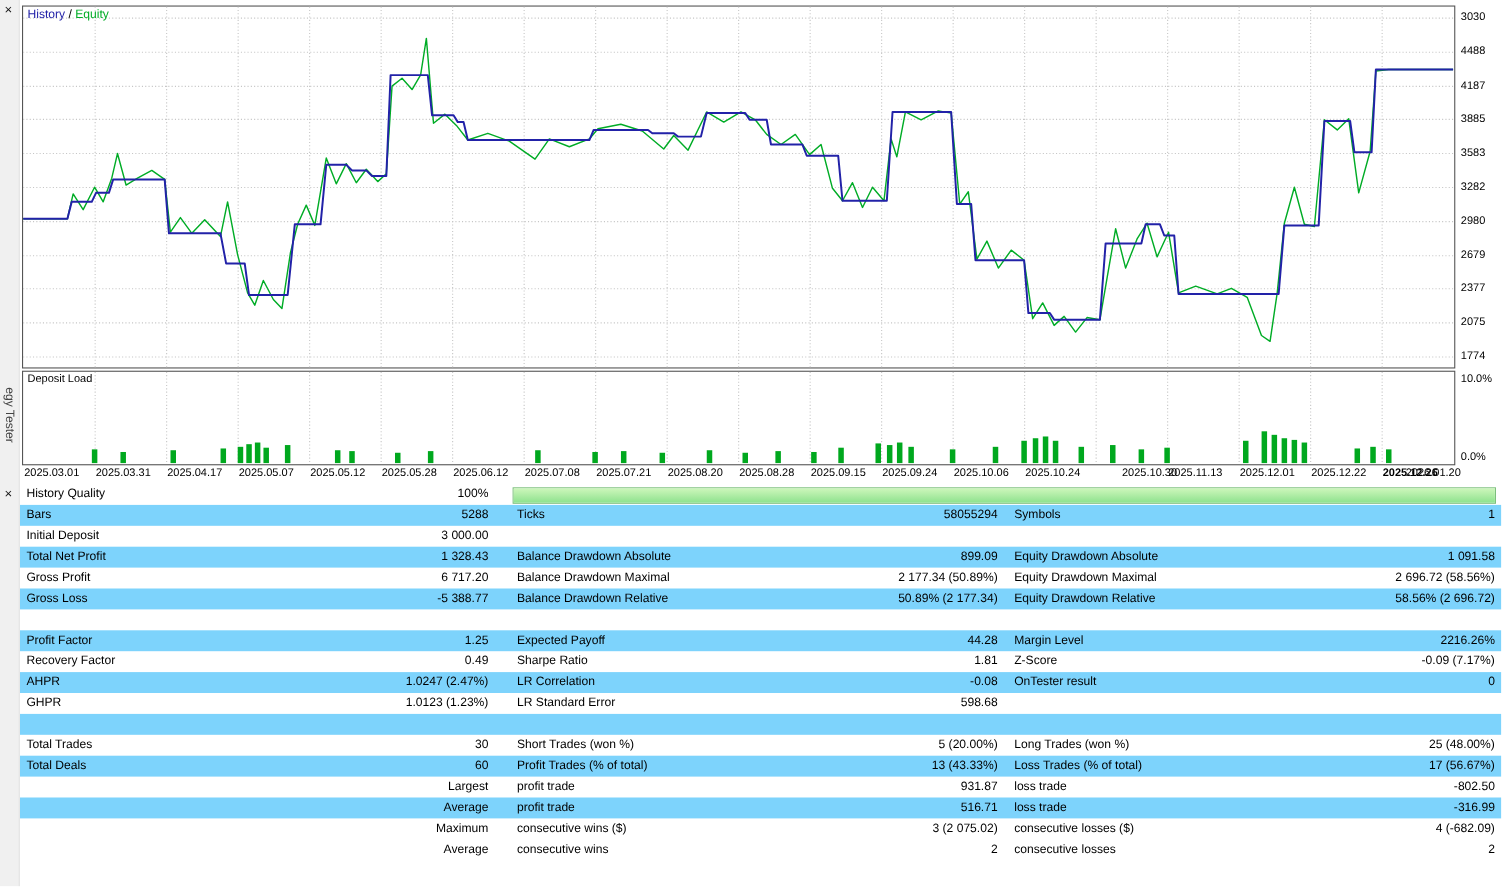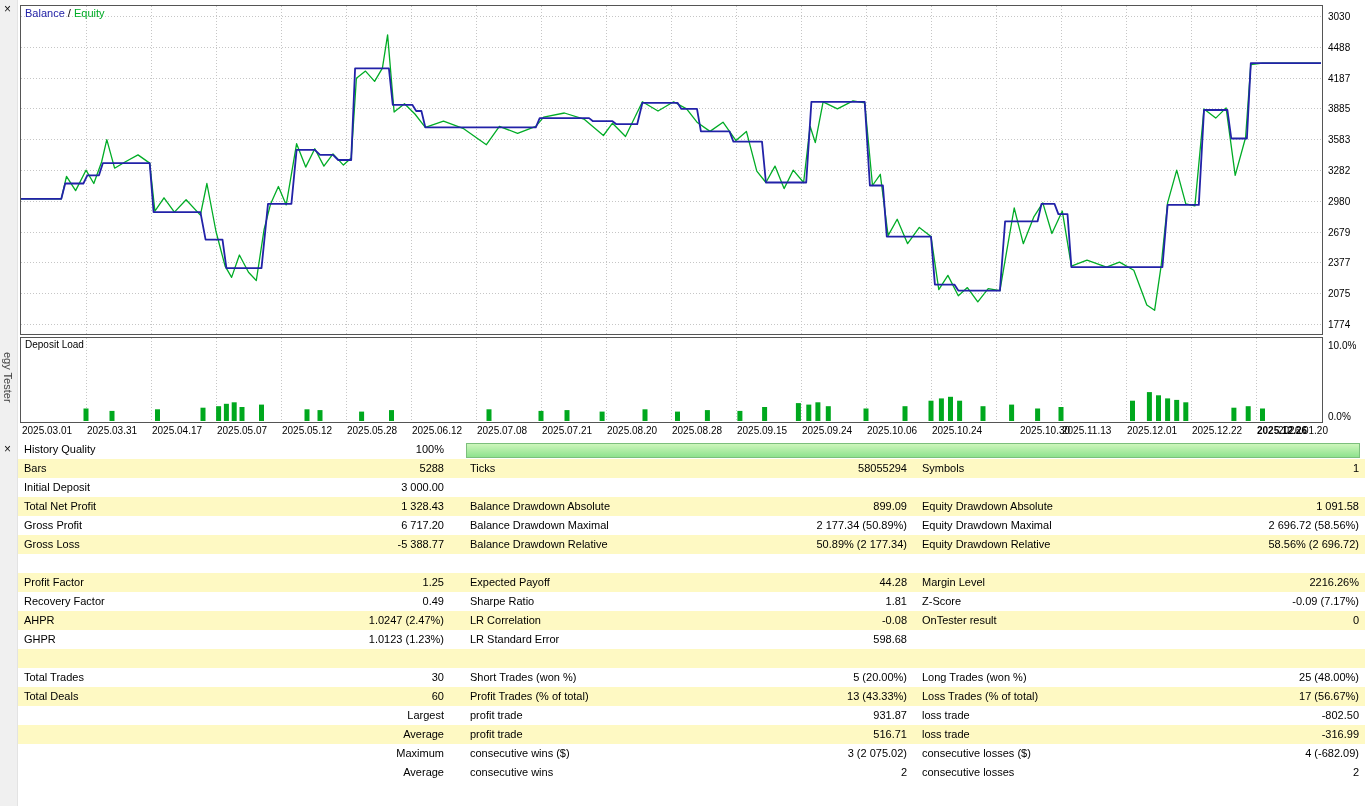--- a/index.html
+++ b/index.html
@@ -15,21 +15,21 @@
   .row-dep{height:86px;margin:2px 0 0 2px;}
   .plot{flex:1;position:relative;border:1px solid #555;background:#fff;min-width:0;}
   .gutter{width:42px;position:relative;font-size:10px;color:#000;flex:none;}
   .gutter span{position:absolute;left:5px;transform:translateY(-50%);white-space:nowrap;}
   .legend{position:absolute;top:1px;left:4px;font-size:11px;z-index:2;}
   .dep-label{position:absolute;top:1px;left:4px;font-size:10px;z-index:2;color:#000;}
   .date-axis{height:15px;position:relative;margin-left:2px;font-size:10px;color:#000;flex:none;}
   .date-axis span{position:absolute;top:2px;white-space:nowrap;}
   .stats{flex:1;margin-top:2px;font-size:11px;color:#000;overflow:hidden;}
   .srow{display:flex;height:19px;line-height:19px;}
-  .srow.shade{background:#fef9c3;}
+  .srow.shade{background:#7dd3fc;}
   .c{white-space:nowrap;overflow:hidden;}
   .l1{width:245px;padding-left:6px;flex:none;}
   .v1{width:175px;text-align:right;flex:none;}
   .sp1{width:26px;flex:none;}
   .l2{width:260px;flex:none;}
   .v2{width:177px;text-align:right;flex:none;}
   .sp2{width:15px;flex:none;}
   .l3{width:265px;flex:none;}
   .v3{flex:1;text-align:right;padding-right:6px;}
   .progress-track{flex:1;height:13px;margin:3px 5px 0 22px;border:1px solid #7cbf7c;background:#e8fadf;}
@@ -42,21 +42,21 @@
 <div class="app">
   <div class="strip">
     <span class="close close-top">×</span>
     <span class="strip-tab">egy Tester</span>
     <span class="close close-stats">×</span>
   </div>
   <div class="main">
     <div class="chart-row row-main">
       <div class="plot" id="main-plot">
         <div class="legend">
-          <span id="legend-balance" style="color: rgb(34, 34, 168);">Balance</span><span> / </span><span id="legend-equity" style="color: rgb(0, 172, 38);">Equity</span>
+          <span id="legend-balance" style="color: rgb(34, 34, 168);">History</span><span> / </span><span id="legend-equity" style="color: rgb(0, 172, 38);">Equity</span>
         </div>
       <svg width="1301" height="328">
             <line x1="65.5" y1="0" x2="65.5" y2="328" stroke="#c6c6c6" stroke-width="1" stroke-dasharray="1 2"></line>
             <line x1="130.5" y1="0" x2="130.5" y2="328" stroke="#c6c6c6" stroke-width="1" stroke-dasharray="1 2"></line>
             <line x1="195.5" y1="0" x2="195.5" y2="328" stroke="#c6c6c6" stroke-width="1" stroke-dasharray="1 2"></line>
             <line x1="260.5" y1="0" x2="260.5" y2="328" stroke="#c6c6c6" stroke-width="1" stroke-dasharray="1 2"></line>
             <line x1="325.5" y1="0" x2="325.5" y2="328" stroke="#c6c6c6" stroke-width="1" stroke-dasharray="1 2"></line>
             <line x1="390.5" y1="0" x2="390.5" y2="328" stroke="#c6c6c6" stroke-width="1" stroke-dasharray="1 2"></line>
             <line x1="455.5" y1="0" x2="455.5" y2="328" stroke="#c6c6c6" stroke-width="1" stroke-dasharray="1 2"></line>
             <line x1="520.5" y1="0" x2="520.5" y2="328" stroke="#c6c6c6" stroke-width="1" stroke-dasharray="1 2"></line>

